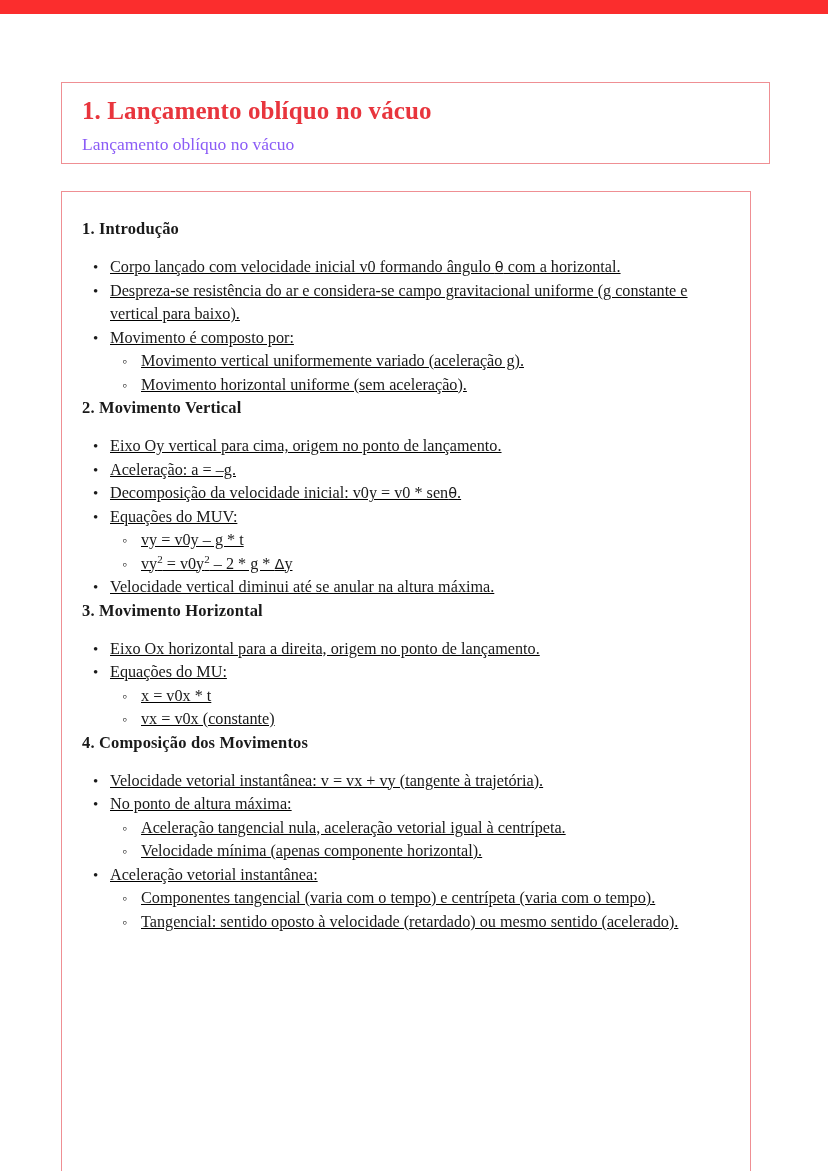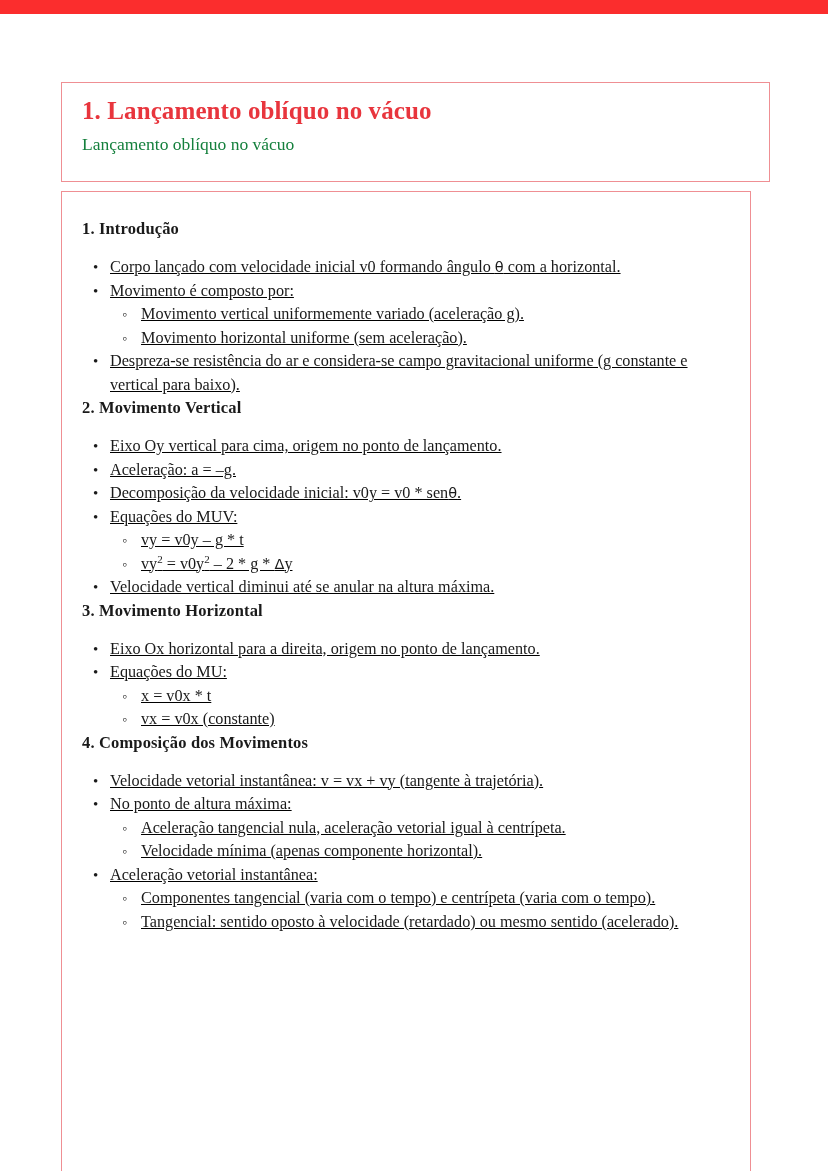--- a/index.html
+++ b/index.html
@@ -34,41 +34,41 @@
     width: 828px;
     height: 1157px;
   }
 
   
   .header-card {
     position: absolute;
     left: 61px;
     top: 68px;
     width: 709px;
-    height: 100px;
+    height: 82px;
     box-sizing: border-box;
     border: 1px solid #ef8f93;
     background: #ffffff;
     padding: 12px 0 0 20px;
   }
   .doc-title {
     margin: 0;
     font-size: 25px;
     line-height: 32px;
     font-weight: bold;
     color: #e8353d;
     letter-spacing: 0.1px;
     white-space: nowrap;
   }
   .doc-subtitle {
     margin: 6px 0 0 0;
     font-size: 17.5px;
     line-height: 23px;
     font-weight: normal;
-    color: #15803d;
+    color: #8b5cf6;
     white-space: nowrap;
   }
 
   
   .content-card {
     position: absolute;
     left: 61px;
     top: 177px;
     width: 690px;
     height: 980px;
@@ -161,25 +161,25 @@
     <h1 class="doc-title" style="color: rgb(232, 53, 61);">1. Lançamento oblíquo no vácuo</h1>
     <p class="doc-subtitle">Lançamento oblíquo no vácuo</p>
   </div>
 
   <div class="content-card" style="border-color: rgb(239, 143, 147);">
     <div id="sections-host">
         <div class="section">
           <h2 class="section-heading">1. Introdução</h2>
           <ul class="level1">
             <li><span>Corpo lançado com velocidade inicial v0 formando ângulo <span class="greek">θ</span> com a horizontal.</span></li>
+            <li><span>Despreza-se resistência do ar e considera-se campo gravitacional uniforme (g constante e vertical para baixo).</span></li>
             <li><span>Movimento é composto por:</span><ul class="level2">
                 <li>Movimento vertical uniformemente variado (aceleração g).</li>
                 <li>Movimento horizontal uniforme (sem aceleração).</li>
               </ul></li>
-            <li><span>Despreza-se resistência do ar e considera-se campo gravitacional uniforme (g constante e vertical para baixo).</span></li>
           </ul>
         </div>
         <div class="section">
           <h2 class="section-heading">2. Movimento Vertical</h2>
           <ul class="level1">
             <li><span>Eixo Oy vertical para cima, origem no ponto de lançamento.</span></li>
             <li><span>Aceleração: a = –g.</span></li>
             <li><span>Decomposição da velocidade inicial: v0y = v0 * sen<span class="greek">θ</span>.</span></li>
             <li><span>Equações do MUV:</span><ul class="level2">
                 <li>vy = v0y – g * t</li>

